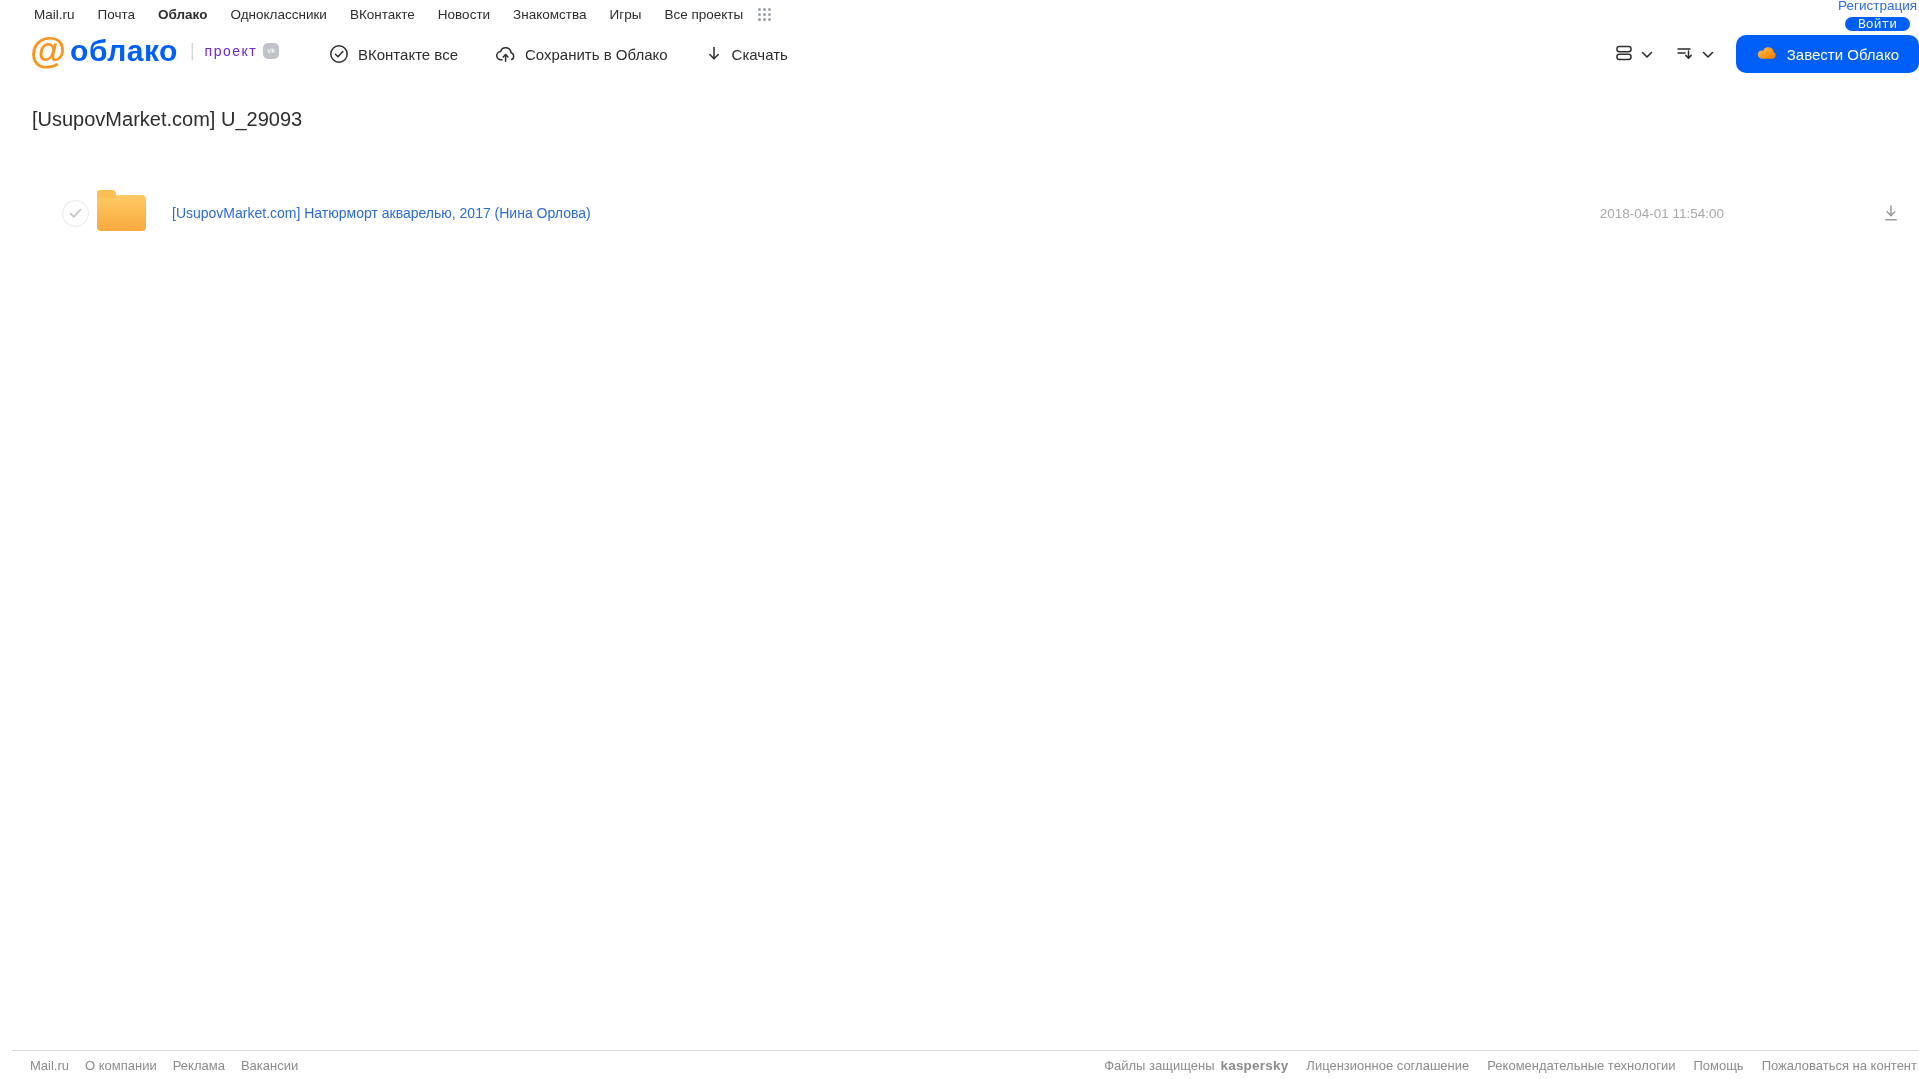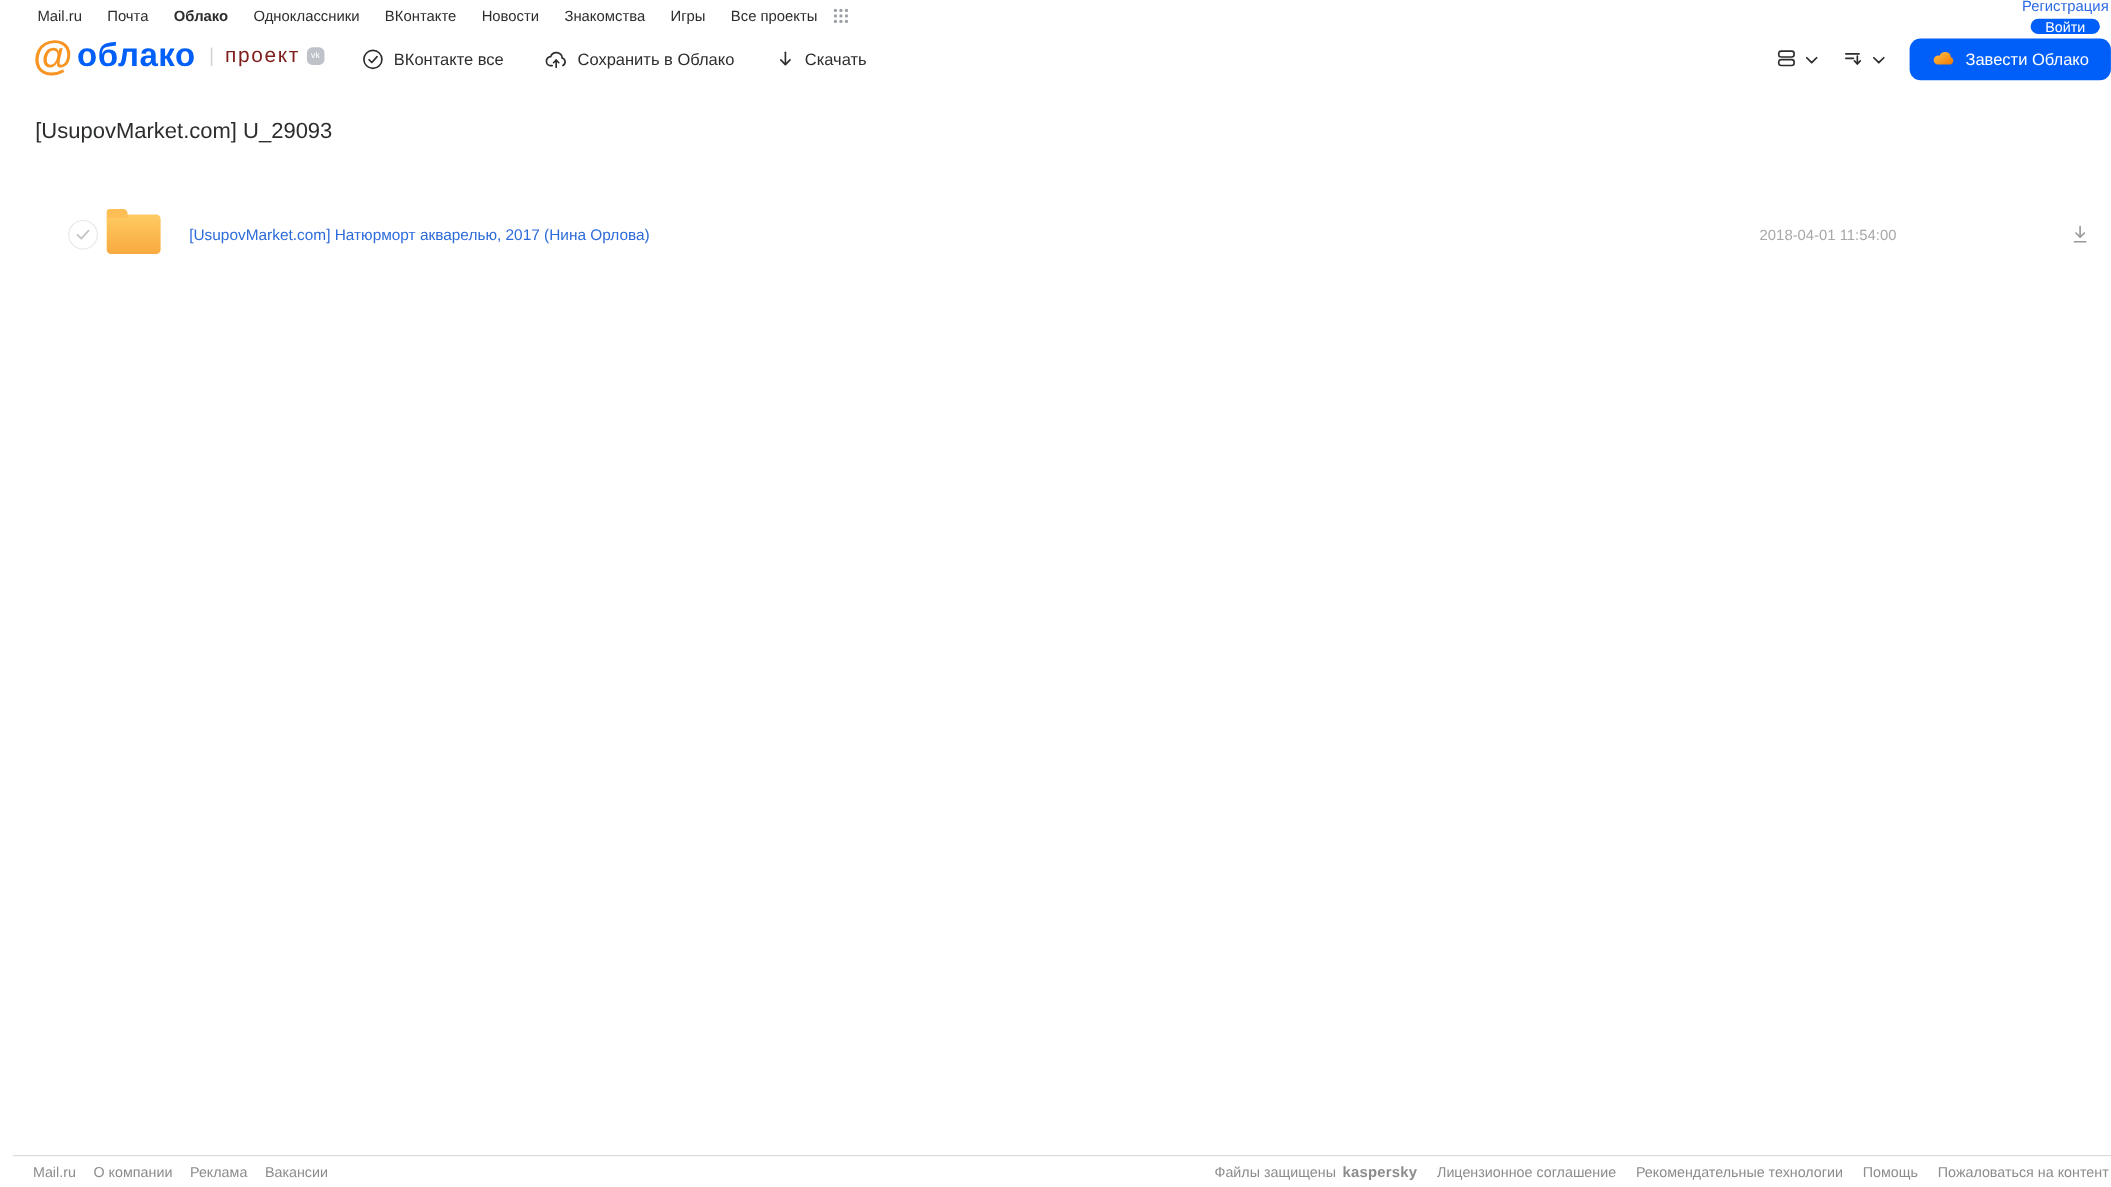--- a/index.html
+++ b/index.html
@@ -13,30 +13,30 @@
     display:flex; align-items:center; padding:0 14px 0 22px; }
   .topbar-nav { display:flex; align-items:center; gap:23px; font-size:13.5px; }
   .topbar-nav a { color:#2c2d2e; }
   .topbar-nav a.active { font-weight:bold; }
   .grid-icon { display:grid; grid-template-columns:repeat(3,3px); grid-gap:2px;
     margin-left:-8px; cursor:pointer; }
   .grid-icon i { width:3px; height:3px; border-radius:50%; background:#9aa0a6; }
   .topbar-right { margin-left:auto; display:flex; align-items:center; gap:4px;flex-direction:column; }
   .reg-link { color:#2e6be4; font-size:13.5px; }
   .login-btn { background:#005ff9; color:#fff; border:none; border-radius:12px;
-    height:14px; padding:0 13px; font-size:13px; font-family:Liberation Sans, sans-serif; cursor:pointer; }
+    height:14px; padding:0 13px; font-size:13px; font-family:Liberation Mono, monospace; cursor:pointer; }
 
   
   .appbar { position:absolute; top:28px; left:0; right:0; height:52px; }
   .logo { position:absolute; left:18px; top:4px; display:flex; align-items:center; }
   .logo-at { font-size:37px; font-weight:bold; color:#f79422; line-height:1;
     margin-right:5px; letter-spacing:-1px; }
   .logo-text { font-size:30px; font-weight:bold; color:#005ff9; letter-spacing:0.5px; }
   .logo-divider { color:#d4d5d9; font-size:18px; margin:0 10px 0 12px; font-weight:300; }
-  .logo-project { color:#7f1d1d; font-size:19px; letter-spacing:1.5px;text-align:right; }
+  .logo-project { color:#6d28d9; font-size:14px; letter-spacing:1.5px;text-align:right; }
   .vk-badge { width:16px; height:16px; border-radius:5px; background:#bfc3c9; color:#fff;
     font-size:8px; font-weight:normal; display:inline-flex; align-items:center;
     justify-content:center; margin-left:6px; }
   .toolbar { position:absolute; left:317px; top:0; height:52px; display:flex;
     align-items:center; gap:37px; }
   .tool-btn { display:flex; align-items:center; gap:9px; font-size:15px;
     color:#2c2d2e; background:none; border:none; font-family:inherit; cursor:pointer; }
   .tool-btn svg { display:block; }
   .appbar-right { position:absolute; right:12px; top:0; height:52px; display:flex;
     align-items:center; gap:22px; }

